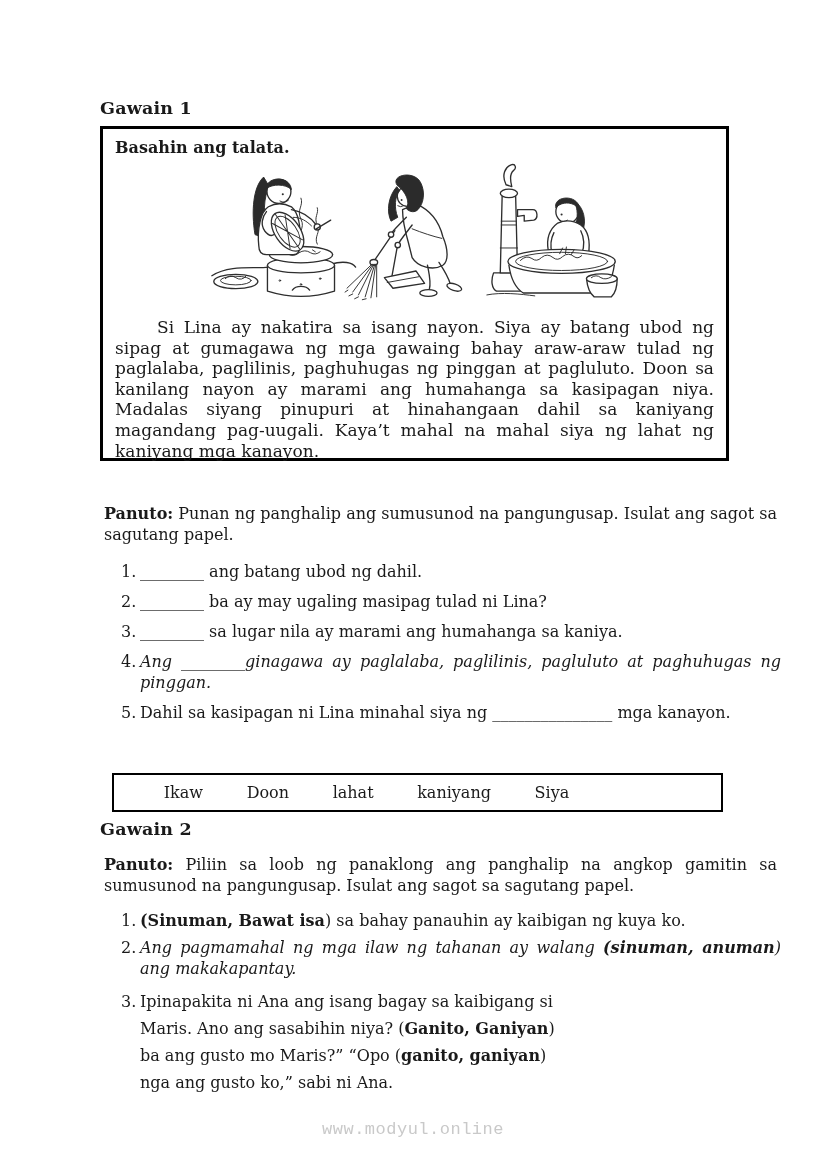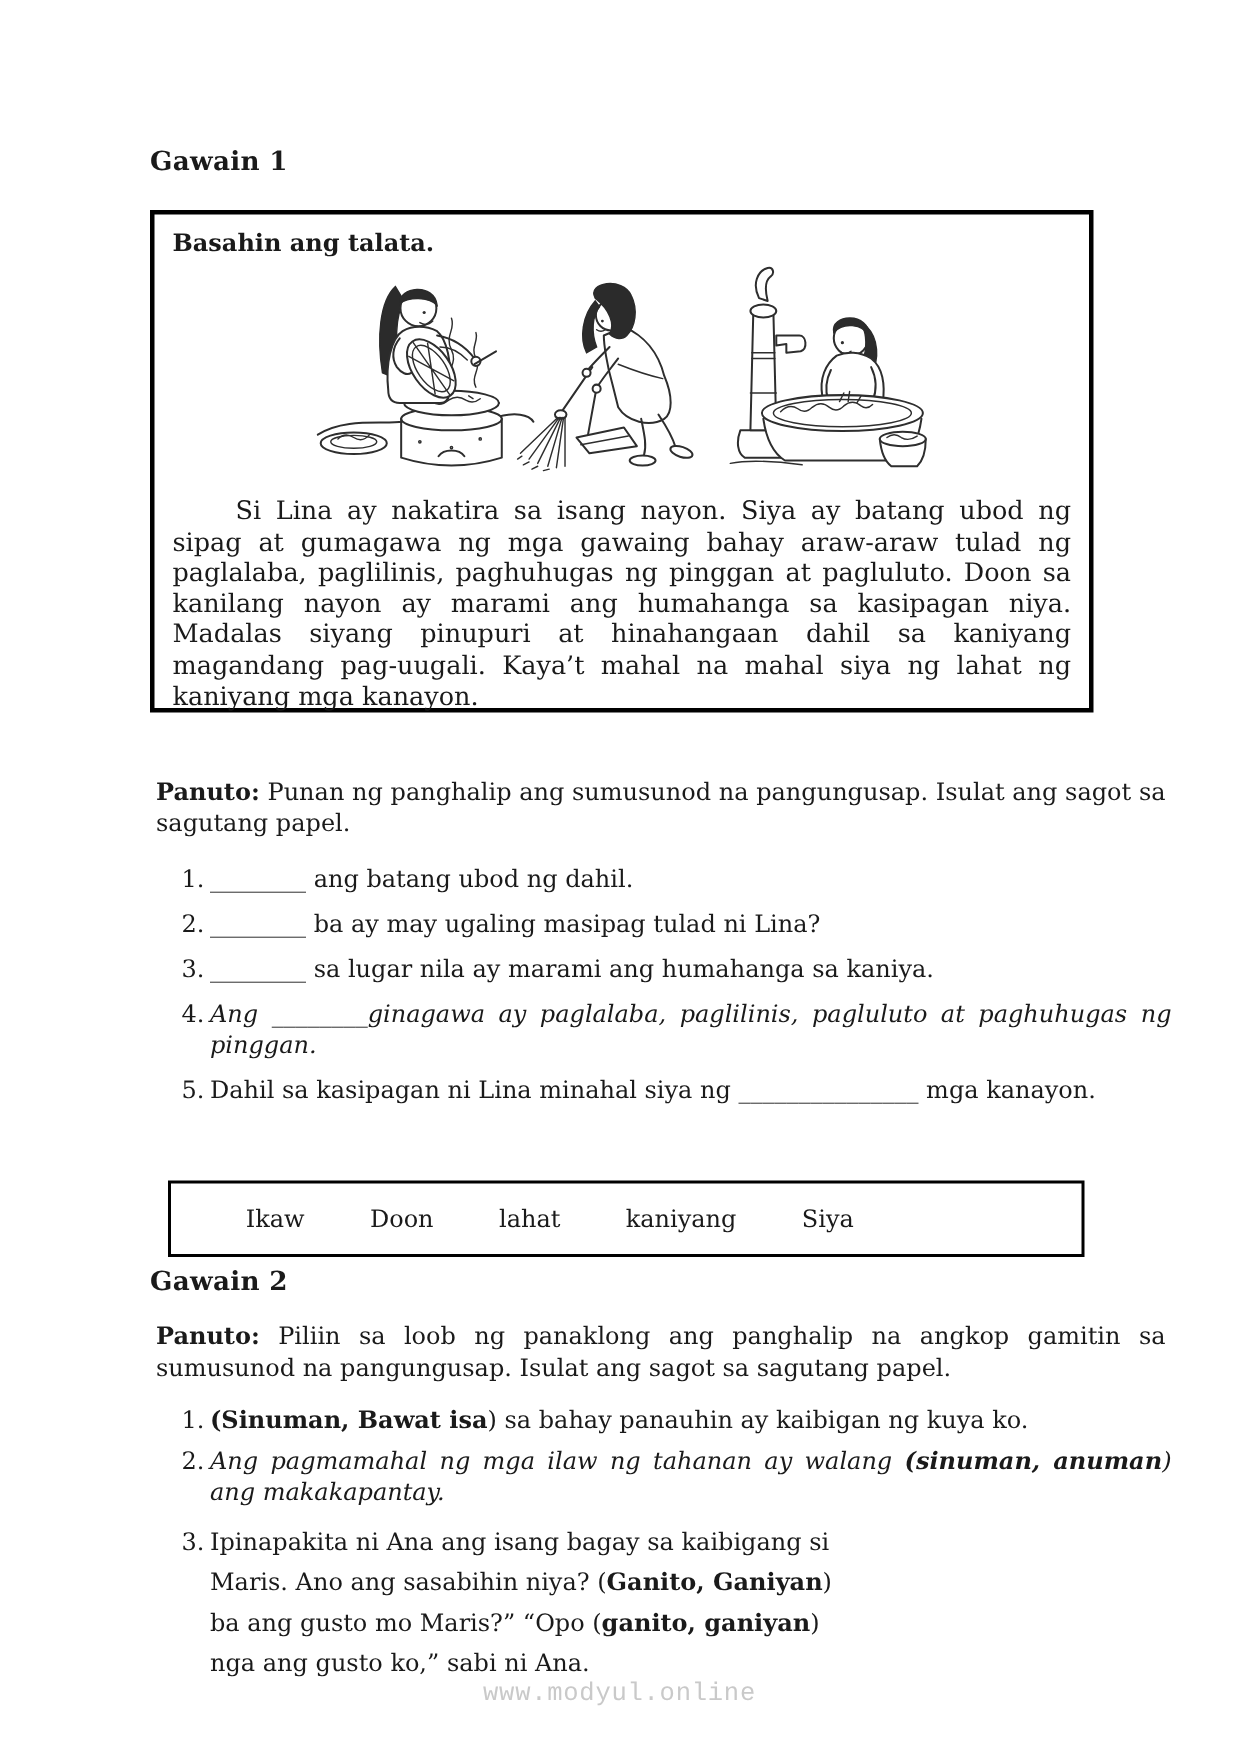--- a/index.html
+++ b/index.html
@@ -10,21 +10,21 @@
     font-family:"DejaVu Serif","Liberation Serif",serif;
     color:#1a1a1a;
     box-sizing:border-box;
     padding:98px 45px 0 100px;
     overflow:hidden;
   }
   .h-activity{
     font-size:17.5px;font-weight:bold;margin:0;letter-spacing:.2px;
   }
   .reading-box{
-    margin-top:22px;
+    margin-top:8px;
     border:3px solid #000;
     box-sizing:border-box;
     width:629px;height:335px;
     padding:9px 12px 0 12px;
   }
   .box-instruction{font-size:16px;font-weight:bold;}
   .illustration-wrap{
     width:100%;height:152px;margin-top:2px;
     display:flex;justify-content:center;align-items:flex-end;
   }
@@ -50,21 +50,21 @@
   .item .itext.narrow{max-width:424px;line-height:27px;}
   .items-2{margin-top:14px;}
   .items-2 .item{margin-bottom:6px;}
   .items-2 .item-3{margin-top:9px;}
   .items-2 .item-3 .num{padding-top:3px;}
   .word-bank{
     margin-top:50px;
     margin-left:12px;
     border:2px solid #000;
     box-sizing:border-box;
-    width:611px;height:51px;
+    width:611px;height:39px;
     display:flex;align-items:center;justify-content:space-around;
     padding:0 130px 0 28px;
     font-size:16px;
   }
   .h-activity-2{margin-top:7px;}
   .footer{
     position:absolute;left:0;top:1120px;width:826px;
     text-align:center;
     font-family:Liberation Mono, monospace;
     font-size:17px;color:#c9c9c9;letter-spacing:.5px;

